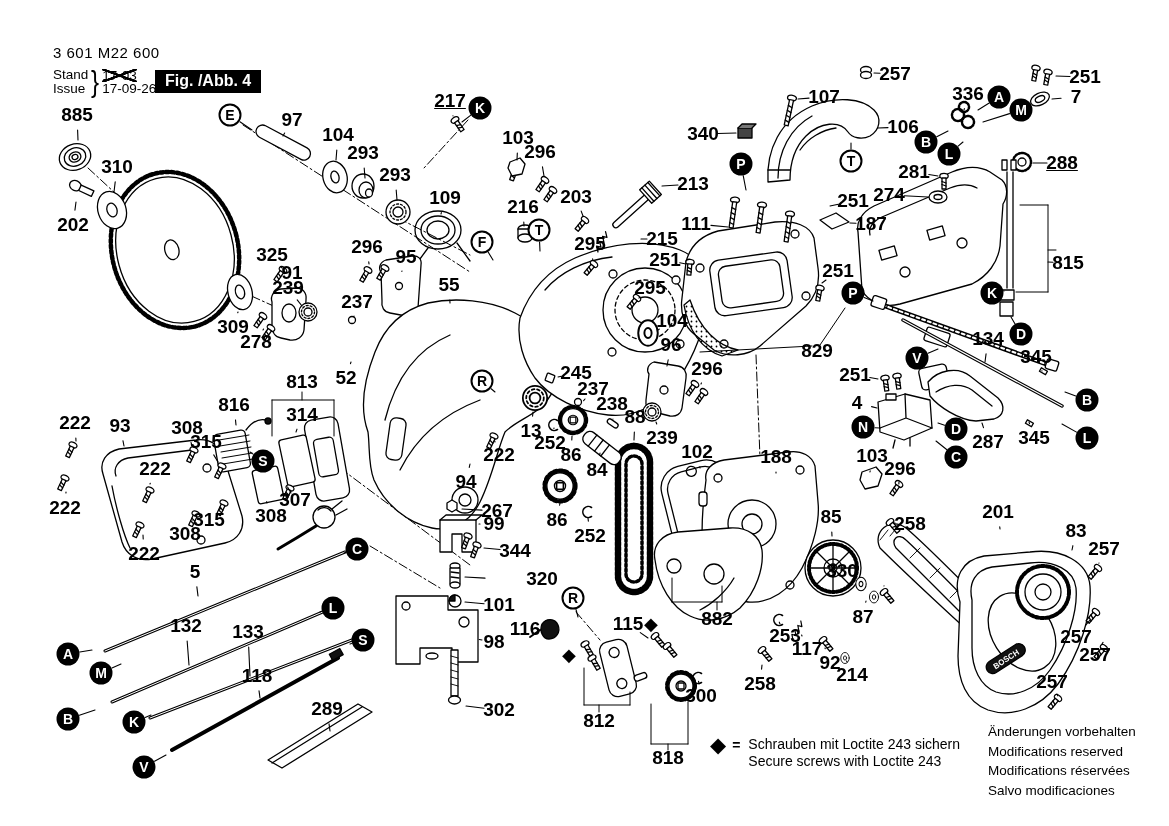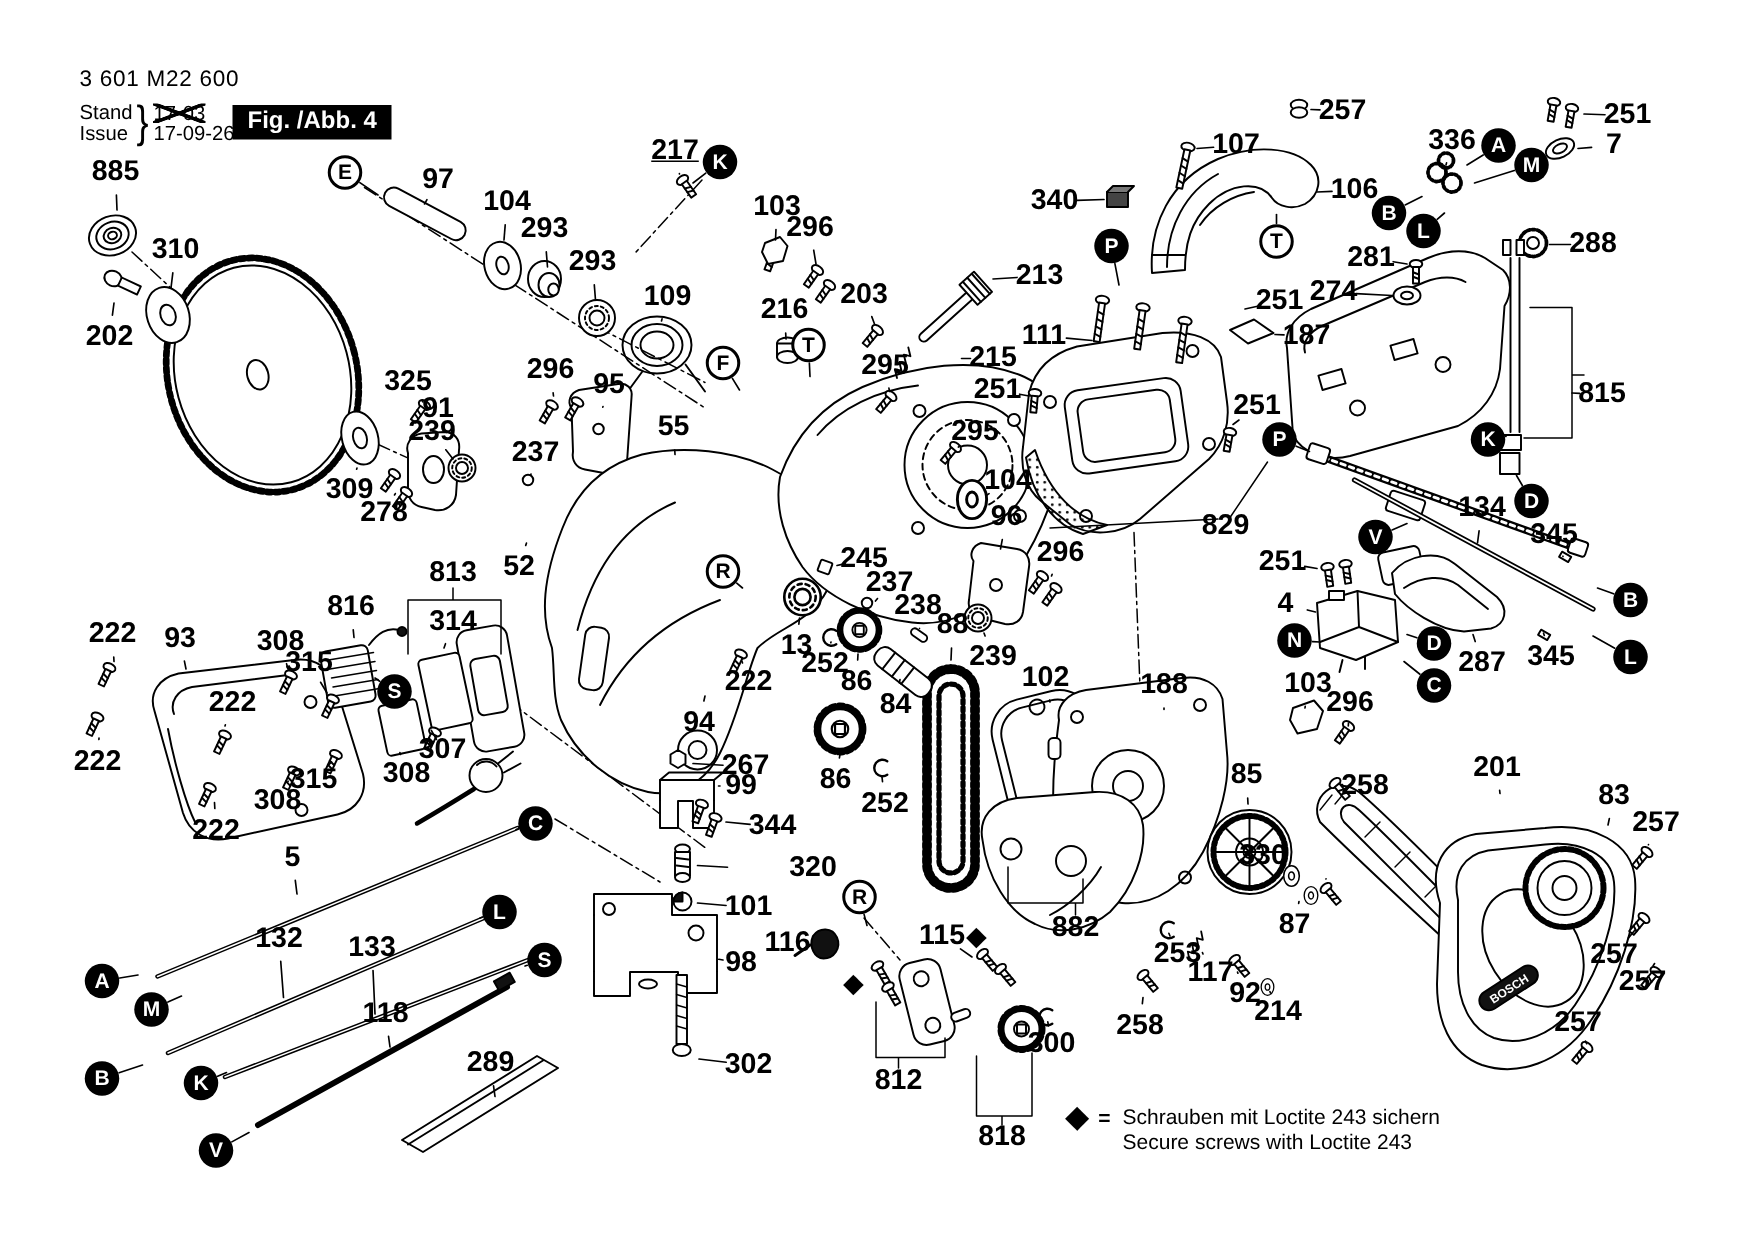--- a/index.html
+++ b/index.html
@@ -740,21 +740,21 @@
       <div class="plabel" style="left: 346px; top: 378px;">52</div>
       <div class="plabel" style="left: 824px; top: 97px;">107</div>
       <div class="plabel" style="left: 895px; top: 74px;">257</div>
       <div class="plabel" style="left: 703px; top: 134px;">340</div>
       <div class="plabel" style="left: 903px; top: 127px;">106</div>
       <div class="plabel" style="left: 968px; top: 94px;">336</div>
       <div class="plabel" style="left: 1085px; top: 77px;">251</div>
       <div class="plabel" style="left: 1076px; top: 97px;">7</div>
       <div class="plabel" style="left: 914px; top: 172px;">281</div>
       <div class="plabel" style="left: 889px; top: 195px;">274</div>
-      <div class="plabel" style="left: 1062px; top: 163px;">288</div>
+      <div class="plabel" style="left: 1062px; top: 163px; text-decoration: underline;">288</div>
       <div class="plabel" style="left: 853px; top: 201px;">251</div>
       <div class="plabel" style="left: 871px; top: 224px;">187</div>
       <div class="plabel" style="left: 696px; top: 224px;">111</div>
       <div class="plabel" style="left: 838px; top: 271px;">251</div>
       <div class="plabel" style="left: 817px; top: 351px;">829</div>
       <div class="plabel" style="left: 1068px; top: 263px;">815</div>
       <div class="plabel" style="left: 988px; top: 339px;">134</div>
       <div class="plabel" style="left: 1036px; top: 357px;">345</div>
       <div class="plabel" style="left: 1034px; top: 438px;">345</div>
       <div class="plabel" style="left: 988px; top: 442px;">287</div>
@@ -865,13 +865,19 @@
 
   <div class="legend">
     <div class="dia">◆</div>
     <div class="eq">=</div>
     <div class="txt">
       <div>Schrauben mit Loctite 243 sichern</div>
       <div>Secure screws with Loctite 243</div>
     </div>
   </div>
 
+  <div class="footnotes">
+    <div>Änderungen vorbehalten</div>
+    <div>Modifications reserved</div>
+    <div>Modifications réservées</div>
+    <div>Salvo modificaciones</div>
+  </div>
 </div>
 
 </body></html>

